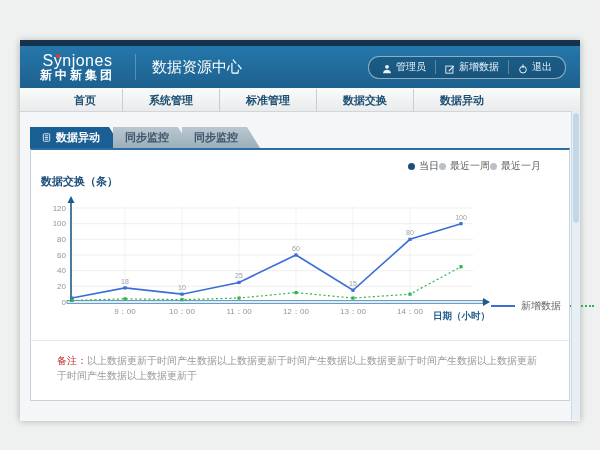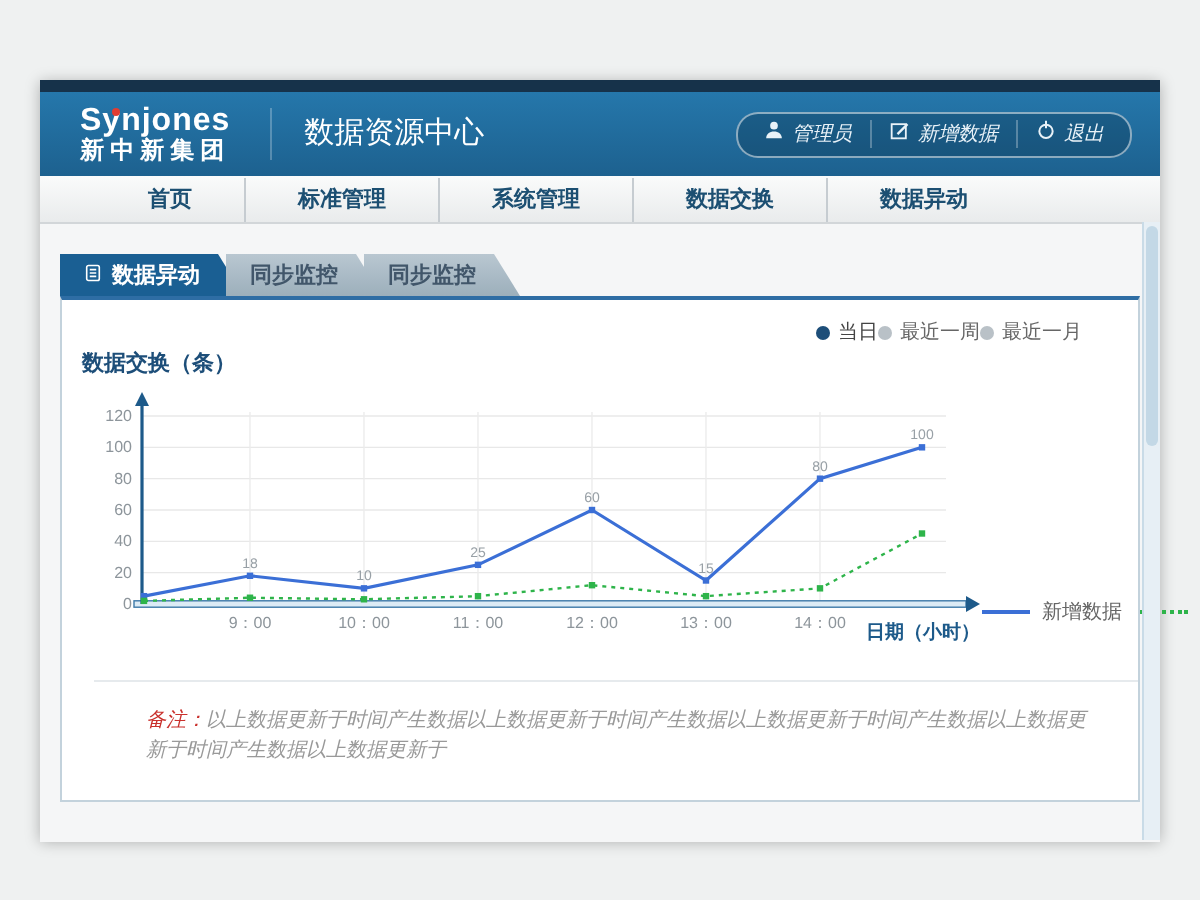--- a/index.html
+++ b/index.html
@@ -4,28 +4,28 @@
 <style>
   html,body{margin:0;padding:0;width:600px;height:450px;background:#eff1f1;overflow:hidden;
     font-family:"Liberation Sans","DejaVu Sans",sans-serif;}
   .window{position:absolute;left:20px;top:40px;width:560px;height:380px;background:#ffffff;
     box-shadow:0 1px 7px rgba(0,0,0,.28);}
   .top-strip{height:6px;background:#16324a;}
   
   .header{height:42px;background:linear-gradient(#2577ab,#1d618f);display:flex;align-items:center;
     padding:0 14px;color:#fff;}
   .logo{text-align:center;line-height:1.1;position:relative;padding:0 6px;cursor:default;}
-  .logo-main{font-size:16px;font-weight:bold;letter-spacing:.5px;}
+  .logo-main{font-size:16px;font-weight:normal;letter-spacing:.5px;}
   .logo-dot{position:absolute;width:4px;height:4px;border-radius:50%;background:#e03c31;left:22px;top:2px;}
   .logo-sub{font-size:12px;font-weight:bold;letter-spacing:3px;}
   .app-title{font-size:15px;margin-left:14px;padding-left:16px;border-left:1px solid rgba(255,255,255,.25);
     height:26px;line-height:26px;}
   .user-pill{margin-left:auto;display:flex;align-items:center;background:rgba(8,38,60,.28);
     border:1px solid rgba(255,255,255,.5);border-radius:11px;height:21px;padding:0 4px;color:#e9f2f8;font-size:10px;}
-  .user-item{display:flex;align-items:flex-start;gap:4px;padding:0 9px;cursor:pointer;white-space:nowrap;font-style:italic;}
+  .user-item{display:flex;align-items:flex-end;gap:4px;padding:0 9px;cursor:pointer;white-space:nowrap;}
   .user-item + .user-item{border-left:1px solid rgba(255,255,255,.28);}
   .user-item svg{display:block;}
   
   .nav{height:23px;background:linear-gradient(#fafbfb,#e9ebec);border-bottom:1px solid #d2d6d9;
     display:flex;align-items:center;padding-left:28px;}
   .nav-item{font-size:11px;font-weight:bold;color:#1c4f72;padding:0 26px;cursor:pointer;line-height:22px;}
   .nav-item + .nav-item{border-left:1px solid #c6ccd1;}
   
   .content{position:relative;height:309px;background:#f5f6f7;padding-top:15px;box-sizing:border-box;}
   .tab-row{display:flex;margin-left:10px;height:21px;position:relative;z-index:2;}
@@ -42,22 +42,22 @@
   .radio.selected .radio-dot{background:#1d4e79;}
   .radio.selected{color:#444;}
   
   .ylabel{position:absolute;left:10px;top:24px;font-size:11px;font-weight:bold;color:#1d4e79;}
   .chart-wrap{position:absolute;left:0;top:44px;display:flex;}
   .legend{margin-top:92px;display:flex;flex-direction:row;gap:9px;font-size:10px;color:#666;}
   .legend-item{display:flex;align-items:center;gap:6px;white-space:nowrap;}
   .legend-line{width:24px;height:0;border-top:2px solid #3b6fd6;}
   .legend-line.dotted{border-top-style:dotted;border-top-color:#2eb44a;}
   
-  .note{position:absolute;left:16px;right:0;top:190px;border-top:1px solid #e6eaed;
-    padding:12px 26px 0 26px;font-size:10px;color:#999;line-height:1.5;font-style:italic;}
+  .note{position:absolute;left:0;right:0;top:190px;border-top:1px solid #e6eaed;
+    padding:12px 26px 0 26px;font-size:10px;color:#999;line-height:1.5;}
   .note-prefix{color:#c9302c;}
   
   .scrollbar{position:absolute;right:0;top:71px;bottom:0;width:9px;background:#e7eff5;
     border-left:1px solid #c9dbe7;box-sizing:border-box;}
   .scroll-thumb{position:absolute;left:1px;right:1px;top:2px;height:110px;background:#c3d8e6;border-radius:3px;}
 </style>
 </head>
 <body>
 
 <div class="window">
@@ -96,22 +96,22 @@
               <line x1="6" y1="0.5" x2="6" y2="5"></line>
             </svg>
         </span>
         <span>退出</span>
       </div>
     </div>
   </div>
 
   <div class="nav">
     <div class="nav-item">首页</div>
+    <div class="nav-item">系统管理</div>
     <div class="nav-item">标准管理</div>
-    <div class="nav-item">系统管理</div>
     <div class="nav-item">数据交换</div>
     <div class="nav-item">数据异动</div>
   </div>
 
   <div class="content">
     <div class="tab-row">
       <div class="tab active">
         <span>
           <svg width="9" height="9" viewBox="0 0 10 10" fill="none" stroke="#ffffff" stroke-width="0.9">
               <rect x="1.5" y="0.8" width="7" height="8.4" rx="1"></rect>

